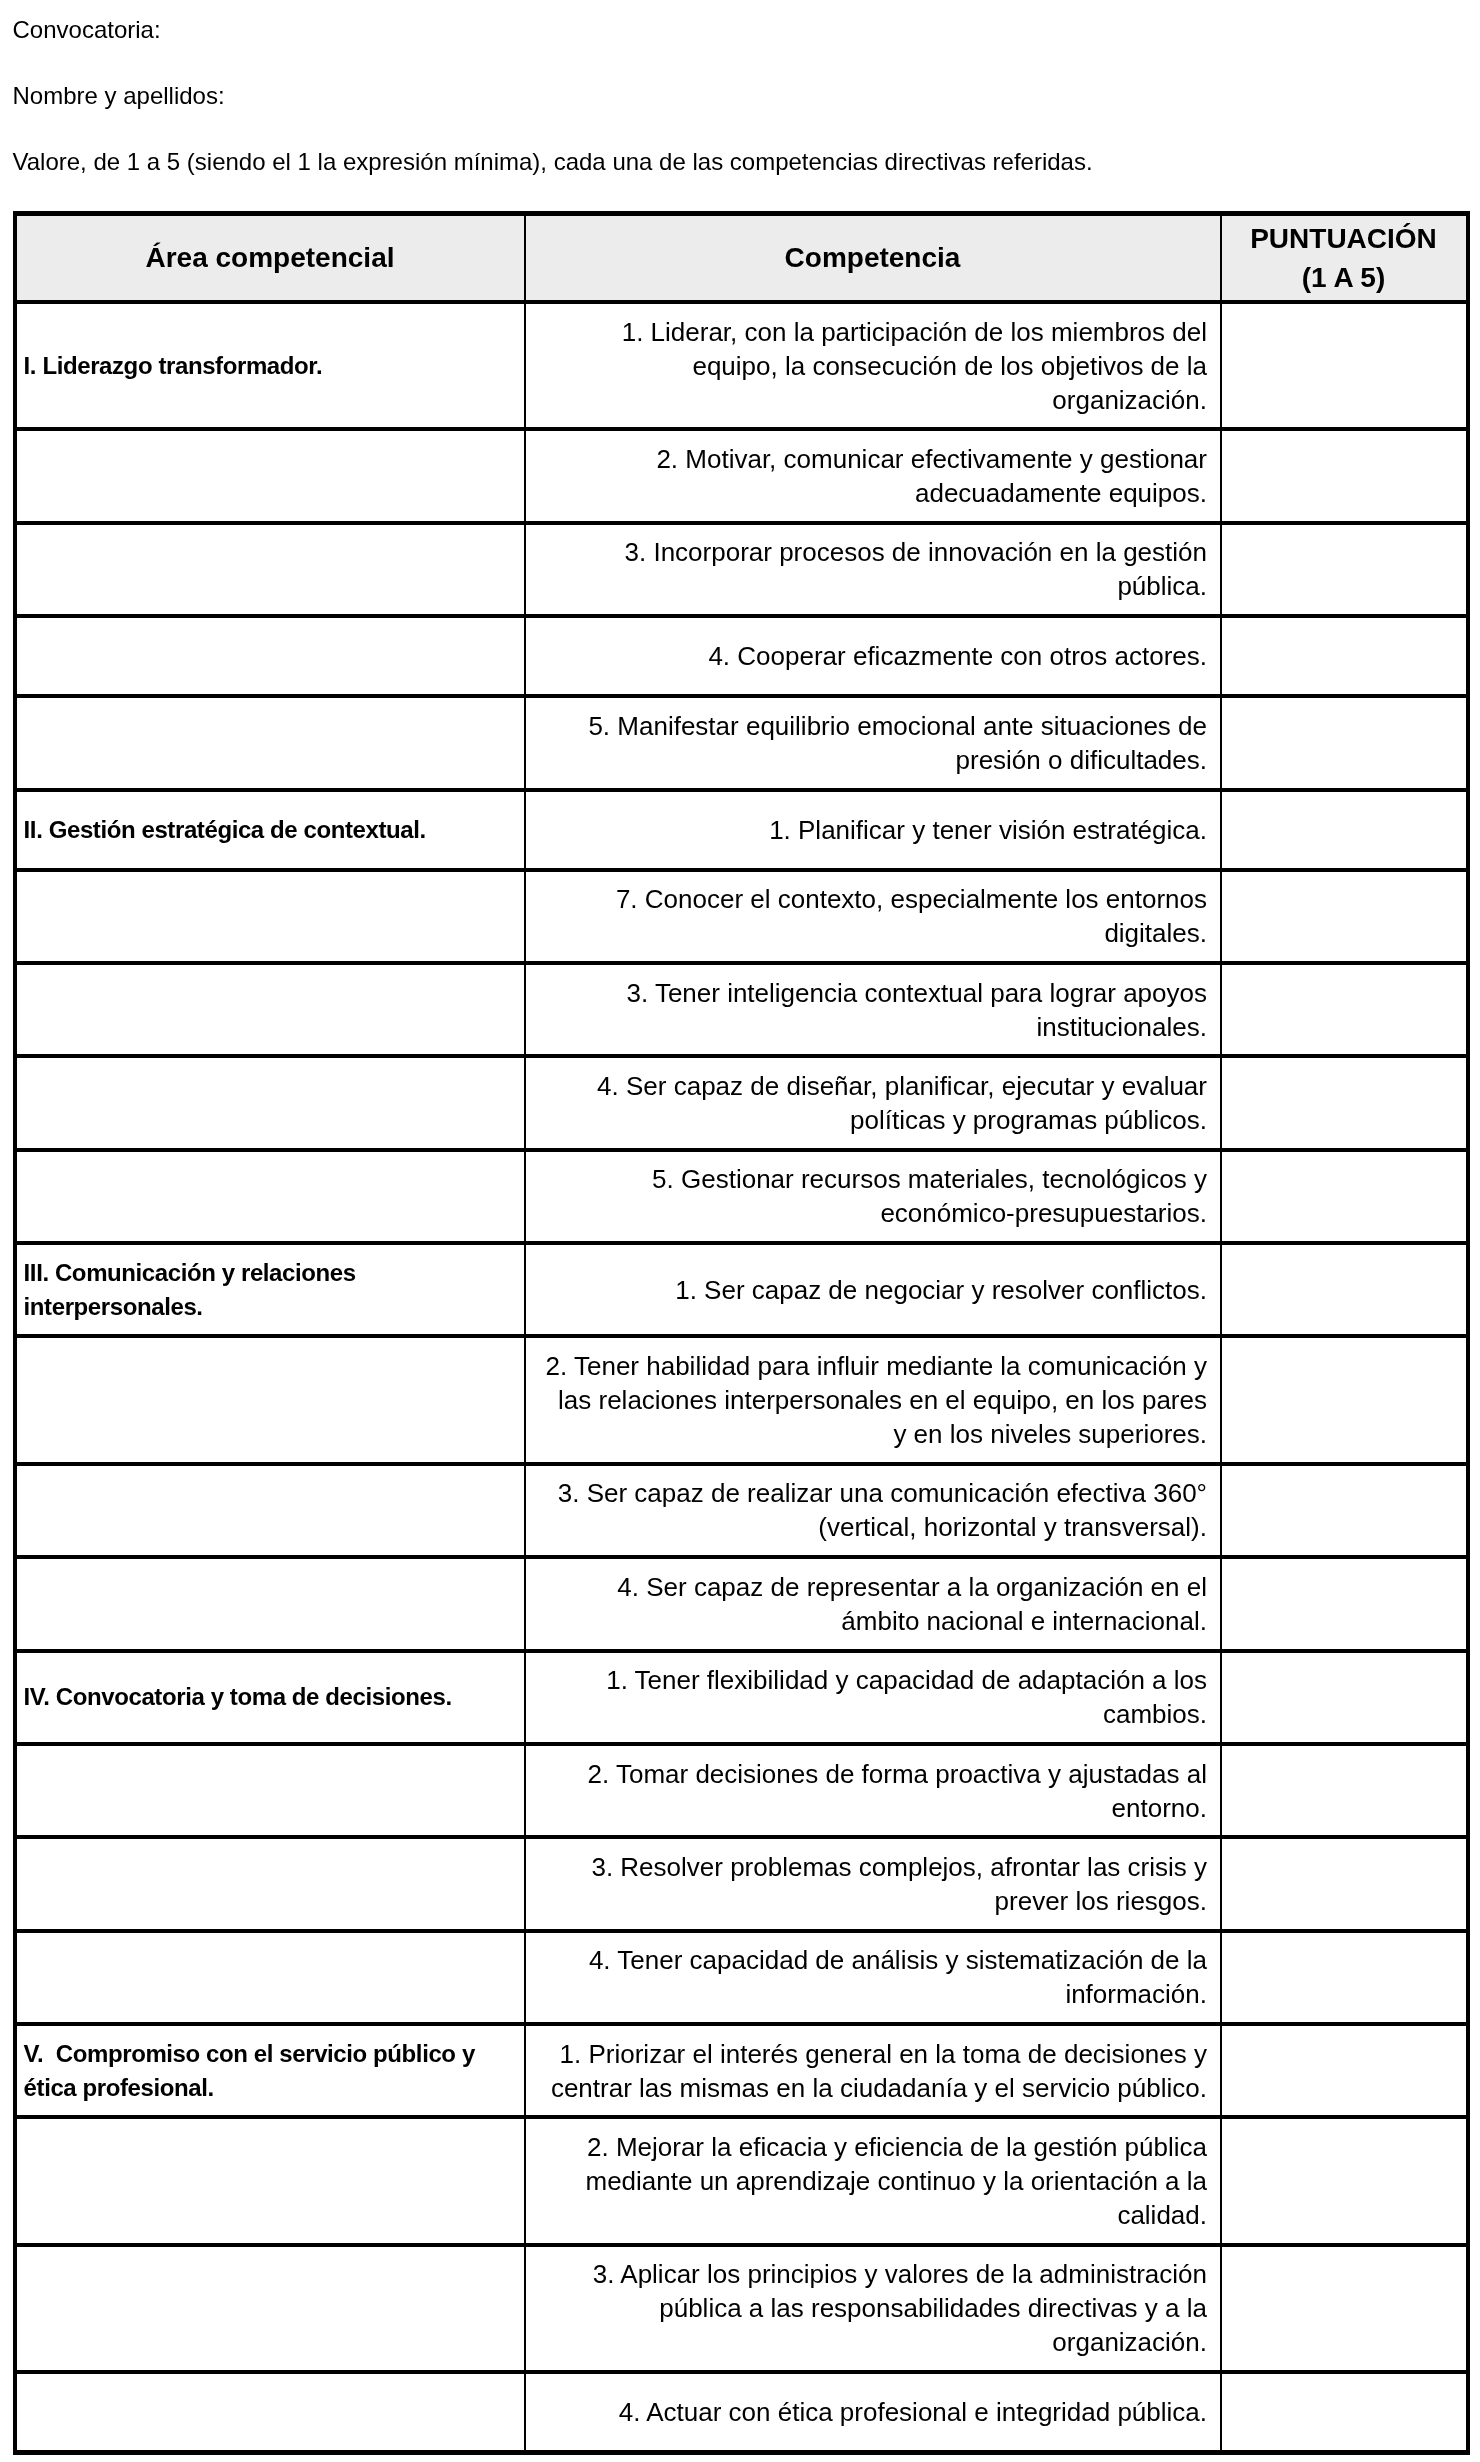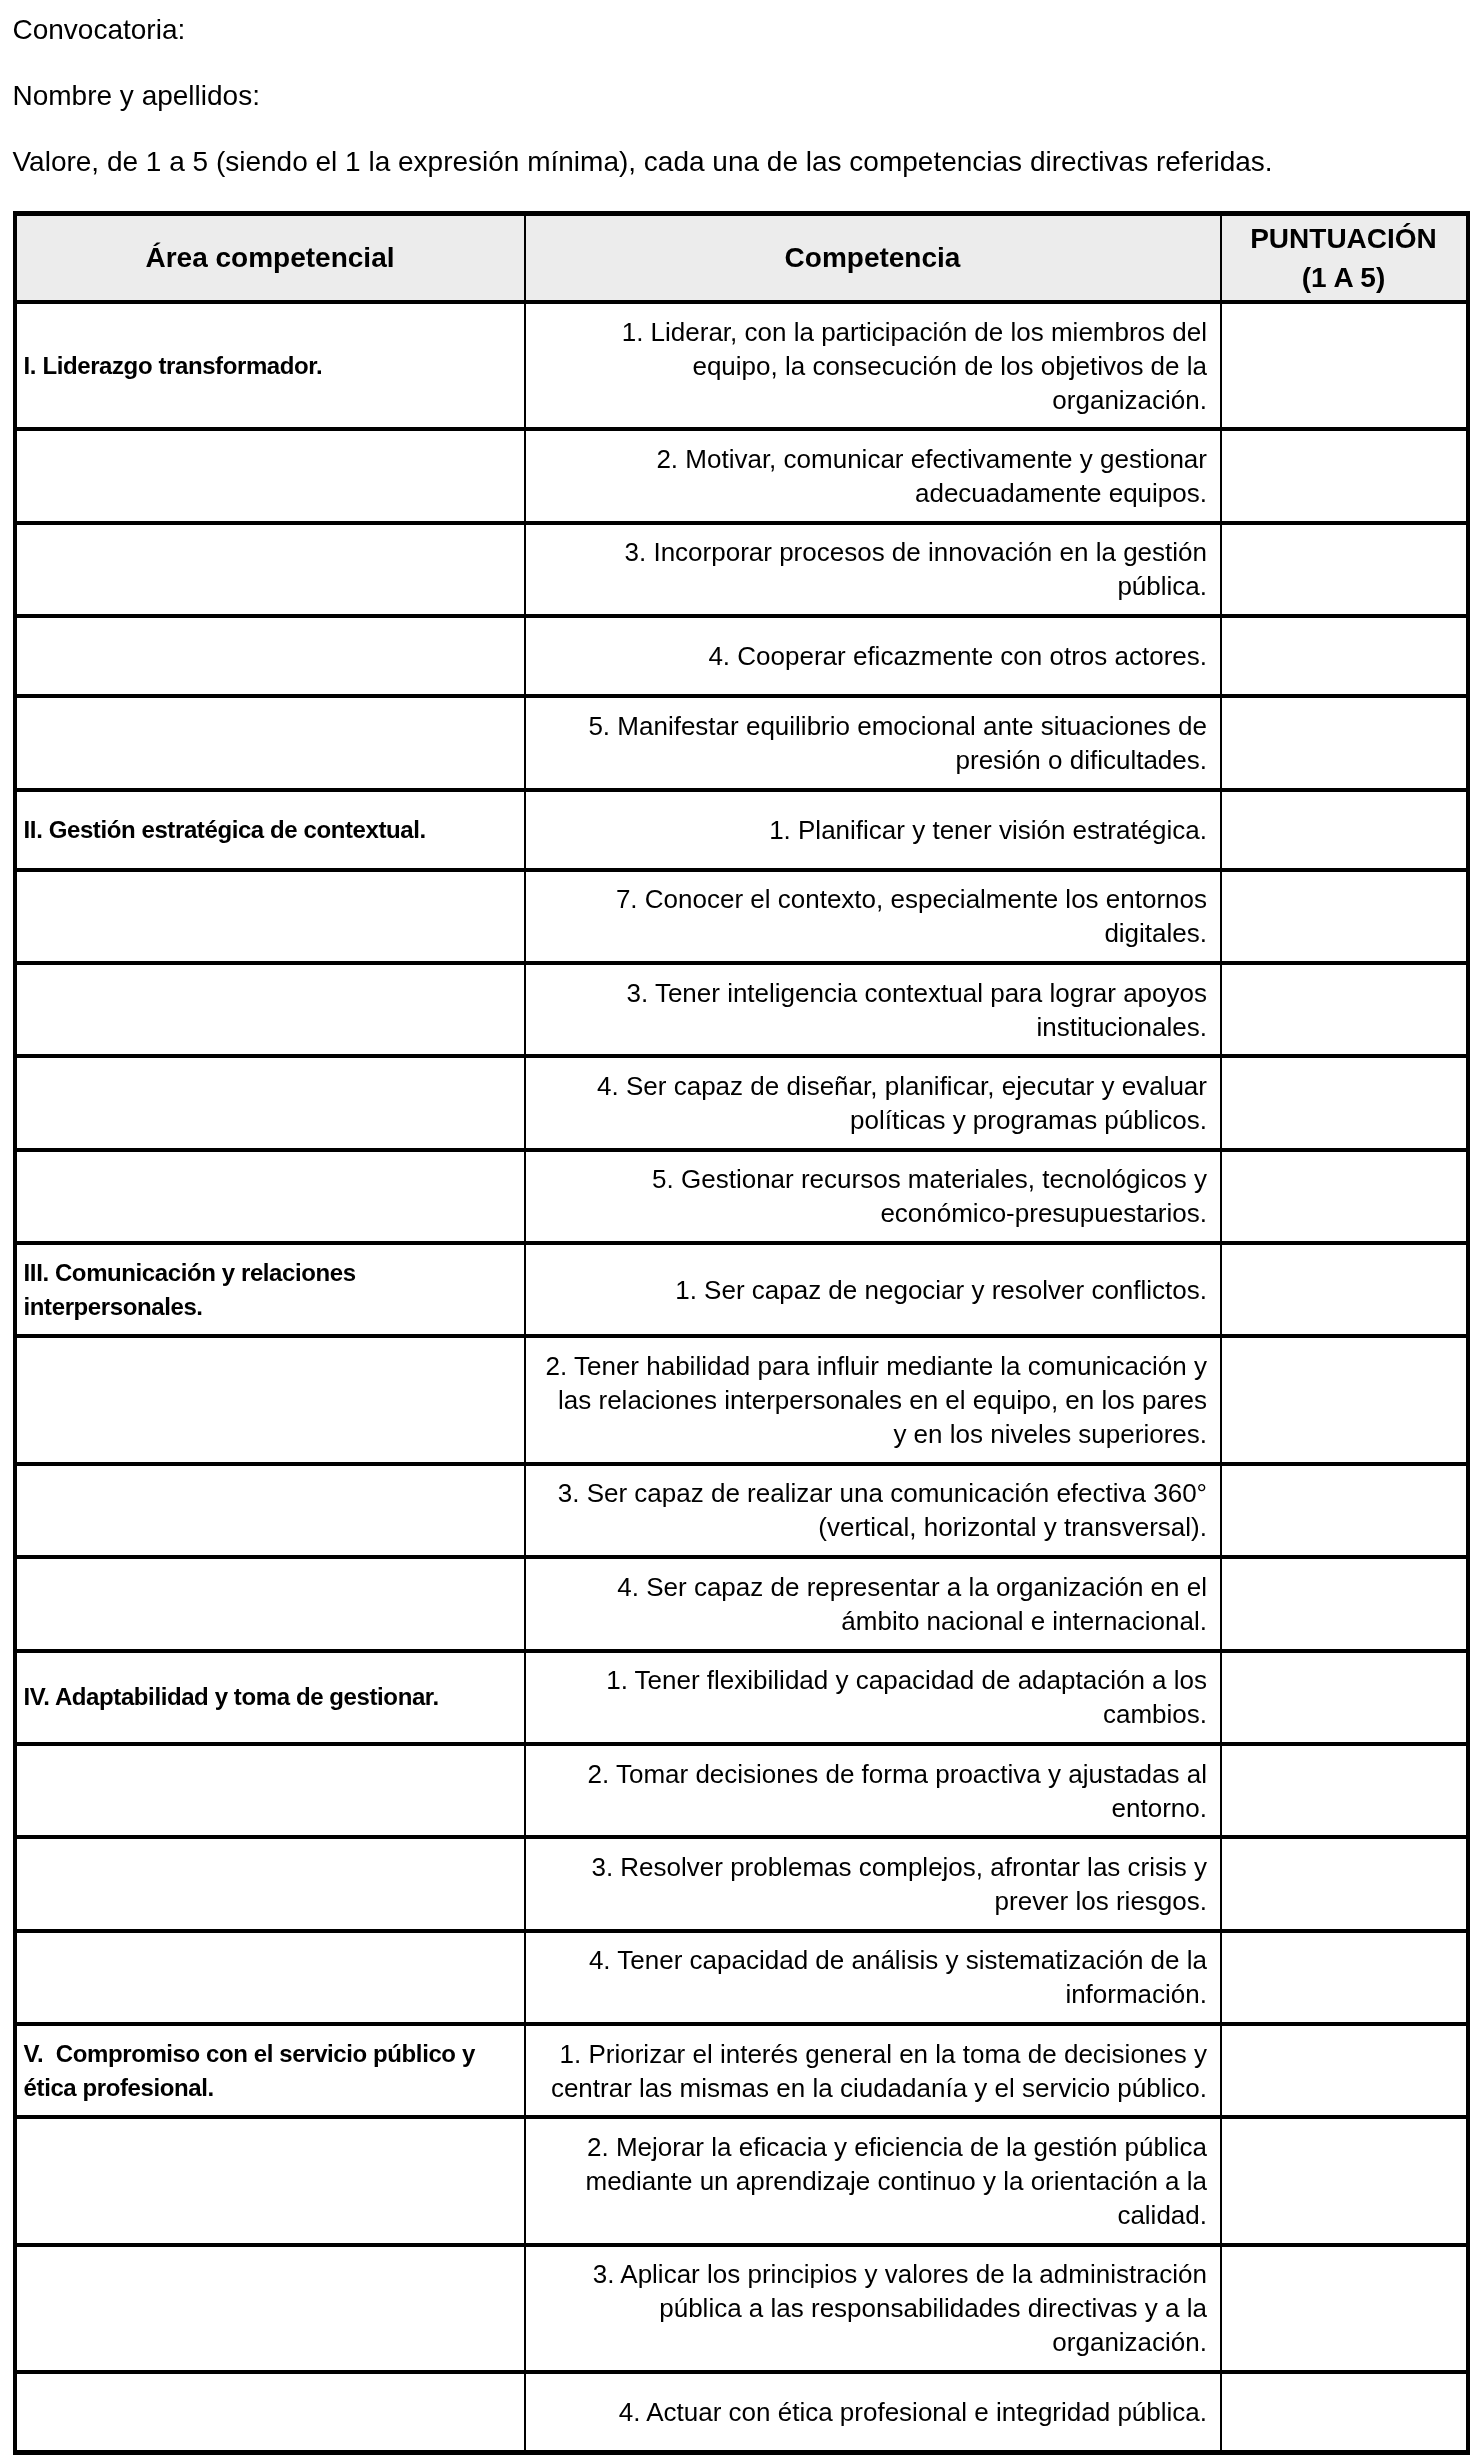--- a/index.html
+++ b/index.html
@@ -10,21 +10,21 @@
     color: #000000;
   }
   .page {
     width: 1481px;
     height: 2462px;
     overflow: hidden;
     padding: 12.5px 12.5px 0 12.5px;
   }
   
   .intro p {
-    font-size: 28px;
+    font-size: 24px;
     line-height: 34px;
     margin-bottom: 32px;
     white-space: pre-wrap;
   }
   
   table.comp-table {
     border-collapse: collapse;
     width: 1453px;
     margin-left: 0;
     table-layout: fixed;
@@ -173,21 +173,21 @@
     <td class="punt"></td>
   </tr>
 
   <tr class="data-row">
     <td class="area"></td>
     <td class="comp">4. Ser capaz de representar a la organización en el ámbito nacional e internacional.</td>
     <td class="punt"></td>
   </tr>
 
   <tr class="data-row">
-    <td class="area">IV. Adaptabilidad y toma de gestionar.</td>
+    <td class="area">IV. Convocatoria y toma de decisiones.</td>
     <td class="comp">1. Tener flexibilidad y capacidad de adaptación a los cambios.</td>
     <td class="punt"></td>
   </tr>
 
   <tr class="data-row">
     <td class="area"></td>
     <td class="comp">2. Tomar decisiones de forma proactiva y ajustadas al entorno.</td>
     <td class="punt"></td>
   </tr>
 

